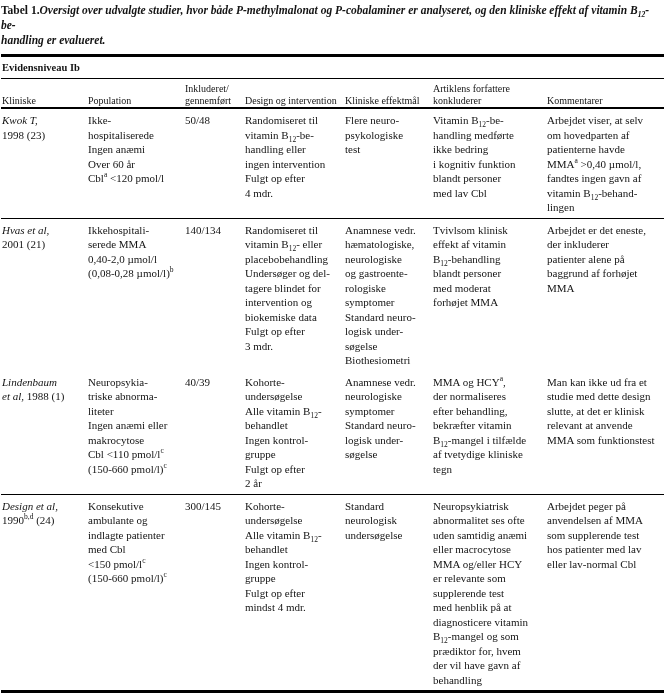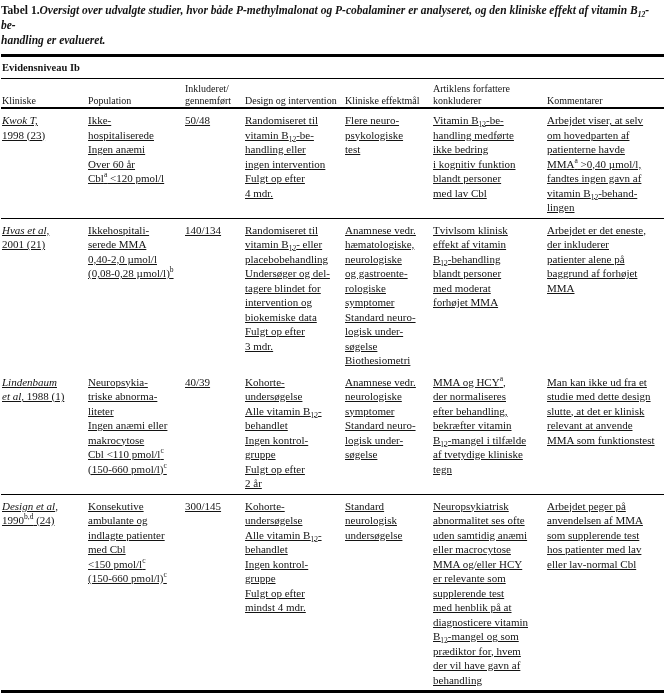--- a/index.html
+++ b/index.html
@@ -65,21 +65,20 @@
     font-size: 10px;
     line-height: 12px;
     text-align: left;
     vertical-align: bottom;
     padding: 4px 6px 0 1px;
     border-bottom: 2px solid #000;
   }
   tr.data-row td {
     vertical-align: top;
     padding: 4px 5px 3px 1px;
-    text-decoration: underline;
   }
   tr.data-row.row-sep td {
     border-top: 1px solid #000;
     margin-left: 48px;
   }
   td, th { overflow: hidden; }
   sup {
     font-size: 7.5px;
     line-height: 0;
     vertical-align: super;

